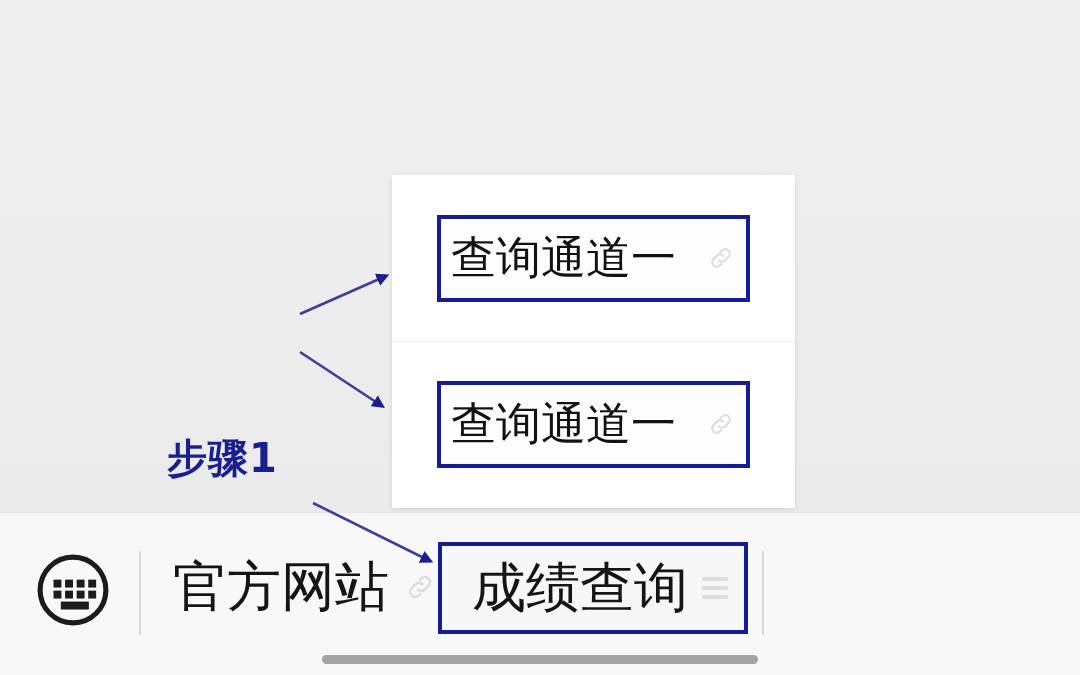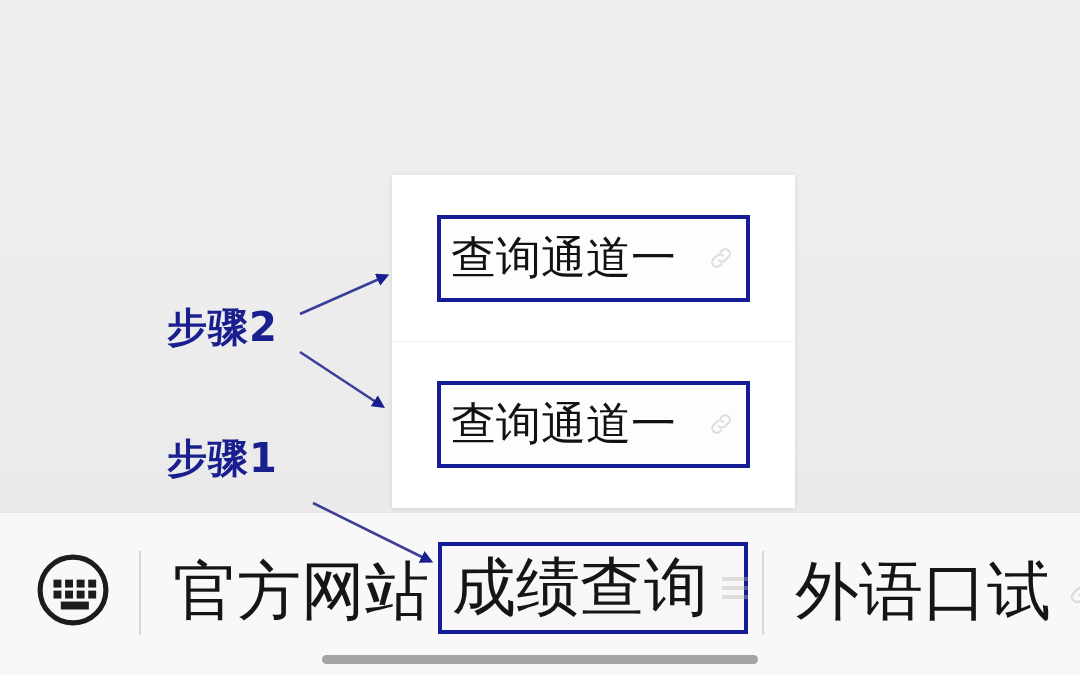--- a/index.html
+++ b/index.html
@@ -109,21 +109,21 @@
 
   .bar-tab {
     position: absolute;
     display: flex;
     align-items: center;
     white-space: nowrap;
     z-index: 9;
   }
   .bar-tab-label {
     font-family: "Liberation Serif", "DejaVu Serif", serif;
-    font-size: 64px;
+    font-size: 54px;
     line-height: 1;
     color: #151515;
   }
   .bar-tab-icon {
     margin-left: 14px;
     display: inline-flex;
     align-items: center;
     opacity: 0.40;
   }
   #tab-official { left: 173px; top: 560px; }
@@ -258,33 +258,23 @@
     <span class="bar-tab-label">成绩查询</span>
     <span class="bar-tab-icon">
       <span class="hamburger-icon">
         <span></span>
           <span></span>
           <span></span>
       </span>
     </span>
   </div>
 
-  <div class="bar-tab" id="tab-oral">
-    <span class="bar-tab-label">外语口试</span>
-    <span class="bar-tab-icon">
-      <svg width="34" height="34" viewBox="0 0 24 24" fill="none" stroke="#b3b3b3" stroke-width="1.7" stroke-linecap="round">
-        <path d="M10.2 13.8a3.6 3.6 0 0 0 5.1 0l2.7-2.7a3.6 3.6 0 0 0-5.1-5.1l-1.1 1.1"></path>
-        <path d="M13.8 10.2a3.6 3.6 0 0 0-5.1 0L6 12.9a3.6 3.6 0 0 0 5.1 5.1l1.1-1.1"></path>
-      </svg>
-    </span>
-  </div>
 
   <div id="h-scrollbar"></div>
 
-  <div id="step2-label" class="step-label">步骤2</div>
   <div id="step1-label" class="step-label">步骤1</div>
 
   <svg id="annotation-layer" viewBox="0 0 1080 675">
     <defs>
       <marker id="arrowhead" markerWidth="5" markerHeight="5" refX="3.6" refY="2.5" orient="auto" markerUnits="strokeWidth">
         <path d="M0,0 L5,2.5 L0,5 Z" fill="#1a1f8f"></path>
       </marker>
     </defs>
 
     <line x1="300" y1="314" x2="386" y2="276" stroke="#3a3f9a" stroke-width="2.6" marker-end="url(#arrowhead)"></line>

